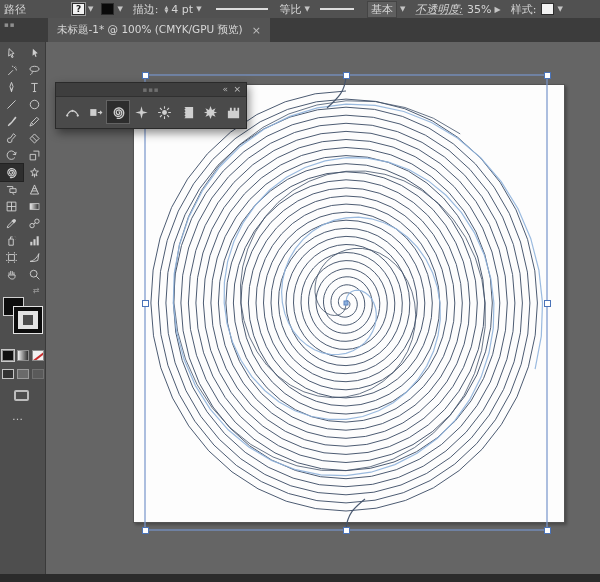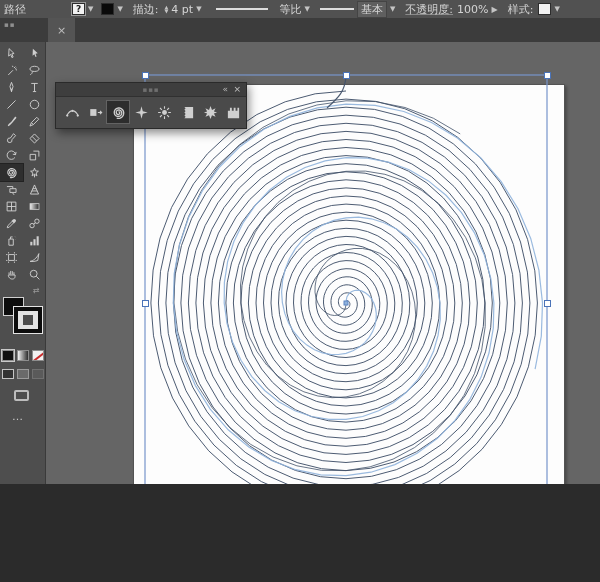--- a/index.html
+++ b/index.html
@@ -1,35 +1,35 @@
 <!DOCTYPE html>
 <html><head>
 <meta charset="utf-8">
 <style>
   html,body{margin:0;padding:0;background:#2b2b2b;}
-  #app{position:relative;width:600px;height:484px;overflow:hidden;
+  #app{position:relative;width:600px;height:574px;overflow:hidden;
        font-family:"DejaVu Sans","Liberation Sans",sans-serif;
        background:#fca5a5;user-select:none;}
   
   .ctrlbar{position:absolute;left:0;top:0;width:600px;height:18px;background:#515151;
            border-bottom:1px solid #373737;display:flex;align-items:center;
            font-size:11px;color:#d4d4d4;white-space:nowrap;}
   .ctrlbar .lbl{margin-left:8px;}
   .sw{width:13px;height:12px;border:1px solid #2c2c2c;box-sizing:border-box;
       display:inline-flex;align-items:center;justify-content:center;
       font-size:9px;font-weight:bold;color:#222;}
   .sw.qm{background:#f2f2f2;box-shadow:0 0 0 1px #9a9a9a;}
   .sw.blk{background:#0a0a0a;}
   .sw.wht{background:#f2f2f2;}
   .chev{font-size:7px;color:#c4c4c4;margin:0 2px 0 3px;}
   .stepper{display:inline-flex;flex-direction:column;font-size:5px;line-height:4px;
            color:#c4c4c4;margin:0 3px 0 6px;}
   .ddline{display:inline-block;height:2px;background:#dcdcdc;vertical-align:middle;}
-  .boxed{background:#5f5f5f;border:1px solid #444;padding:0 3px;margin-left:3px;}
-  .uline{text-decoration:underline;text-decoration-color:#8a8a8a;}
+  .boxed{background:#5f5f5f;border:1px solid #444;padding:0 3px;margin-left:13px;}
+  .uline{text-decoration:underline;text-decoration-color:#8a8a8a;font-style:italic;}
   
   .tabbar{position:absolute;left:0;top:18px;width:600px;height:24px;background:#3c3c3c;}
   .dockgrip{position:absolute;left:4px;top:3px;color:#8f8f8f;font-size:7px;letter-spacing:1px;}
   .tab{position:absolute;left:48px;top:0;height:24px;background:#545454;color:#d8d8d8;
        font-size:10.5px;display:flex;align-items:center;padding:0 9px;gap:9px;}
   .tab .close{color:#bdbdbd;font-size:11px;}
   
   .tools{position:absolute;left:0;top:42px;width:46px;height:540px;background:#4e4e4e;
          border-right:1px solid #3a3a3a;box-sizing:border-box;}
   .toolgrid{position:absolute;left:0;top:3px;display:grid;grid-template-columns:23px 23px;}
@@ -98,30 +98,31 @@
       </span>
     <span>4 pt</span>
     <span class="chev">▼</span>
     <span class="ddline" style="width:52px;margin-left:12px"></span>
     <span style="margin-left:12px">等比</span>
     <span class="chev">▼</span>
     <span class="ddline" style="width:34px;margin-left:8px"></span>
     <span class="boxed">基本</span>
     <span class="chev">▼</span>
     <span class="lbl uline">不透明度:</span>
-    <span style="margin-left:4px">100%</span>
+    <span style="margin-left:4px">35%</span>
     <span class="chev" style="font-size:8px">▶</span>
     <span class="lbl">样式:</span>
     <span class="sw wht" style="margin-left:5px"></span>
     <span class="chev">▼</span>
   </div>
 
   <div class="tabbar">
     <span class="dockgrip">▪▪</span>
     <div class="tab">
+      <span>未标题-1* @ 100% (CMYK/GPU 预览)</span>
       <span class="close">×</span>
     </div>
   </div>
 
   <div class="tools">
     <div class="toolgrid" id="tool-grid">
         <div class="tool">
           <svg viewBox="0 0 16 16" class="ticon">
             <path d="M5 2 L11.2 8 L8.4 8.4 L10 12.4 L8.5 13 L6.9 9 L4.5 11.2 Z" fill="none" stroke="#cfcfcf" stroke-width="1.15"></path>
           </svg>

